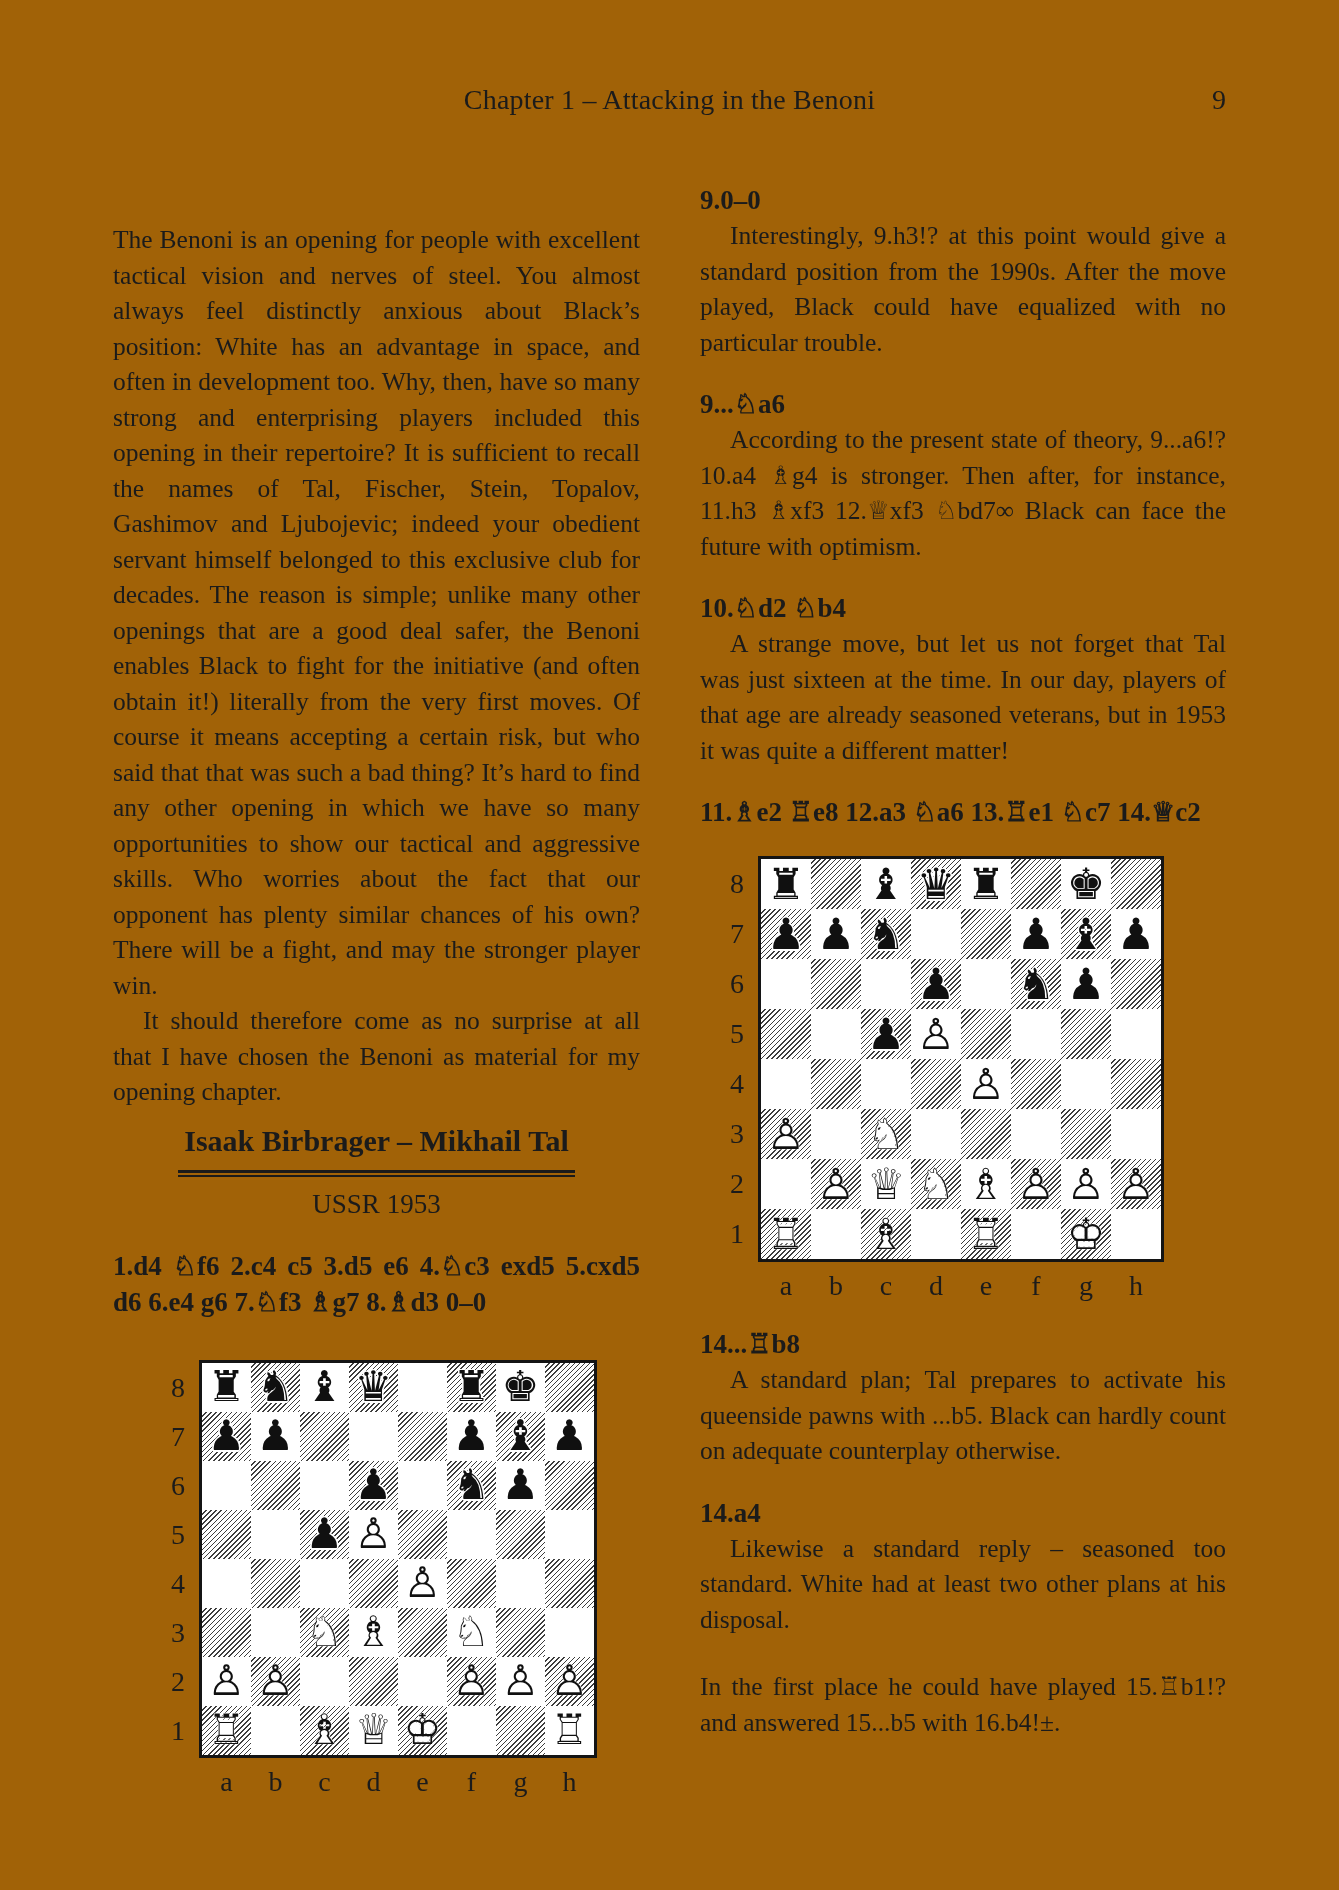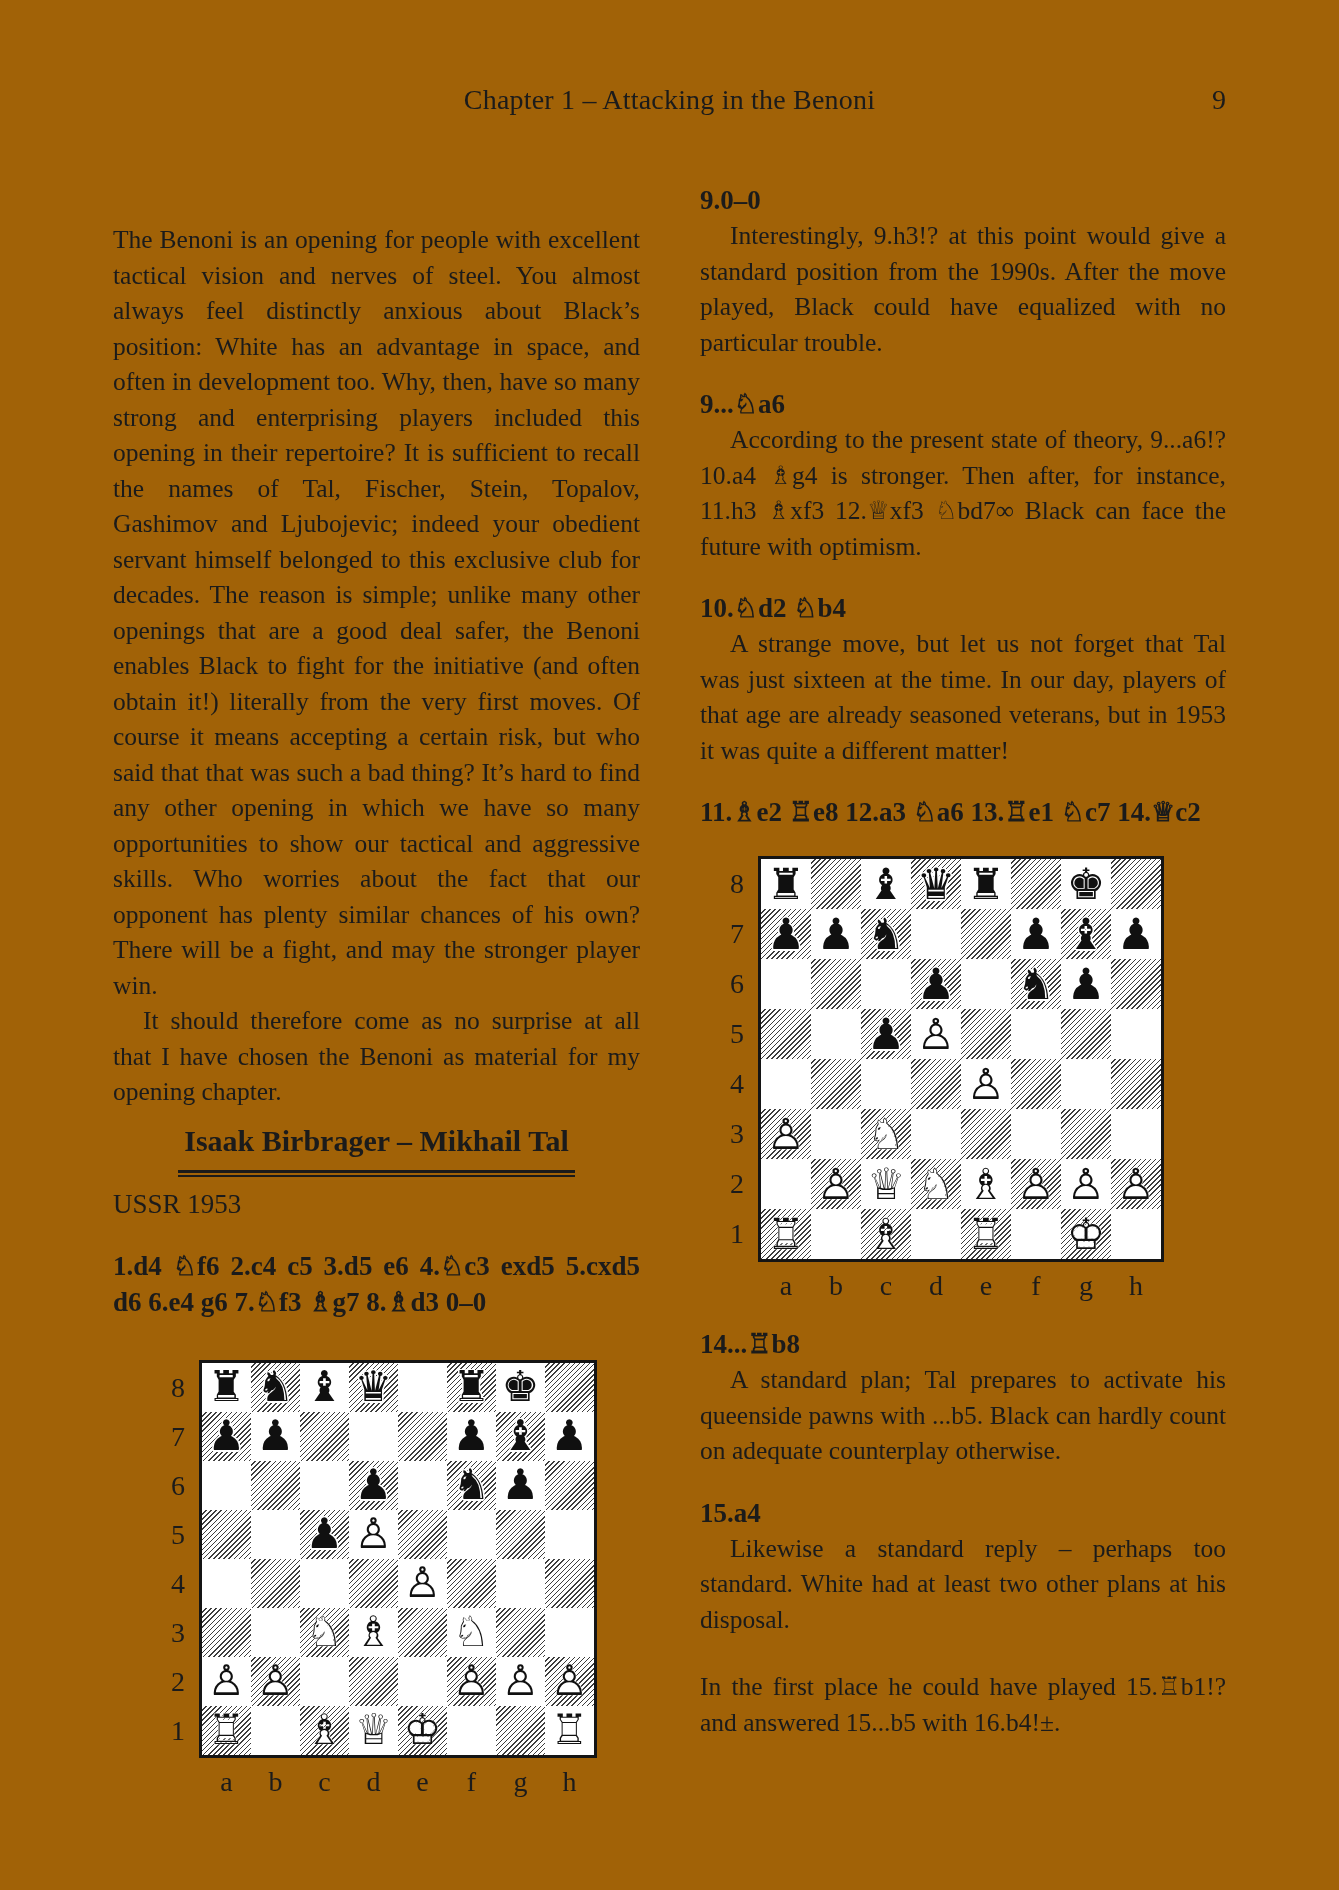--- a/index.html
+++ b/index.html
@@ -19,21 +19,21 @@
   .body-text { margin:0; font-size:25.5px; line-height:35.5px; text-align:justify; }
   .indent { text-indent:30px; }
   .it { }
   .closing { margin-top:32px; }
 
   .players { margin:14px 0 0 0; text-align:center; font-size:30px; font-weight:bold; }
   .double-rule {
     margin:12px auto 0 auto; width:397px; height:7px; box-sizing:border-box;
     border-top:3px solid #1a1a1a; border-bottom:2px solid #1a1a1a;
   }
-  .event { margin-top:12px; text-align:left; font-size:27px; }
+  .event { margin-top:12px; text-align:center; font-size:27px; }
   .moves { margin-top:28px; font-weight:bold; font-size:27px; line-height:36px; text-align:justify; }
 
   .move-heading { margin:26px 0 0 0; font-size:27px; font-weight:bold; line-height:36px; }
   .move-heading.first { margin-top:0; }
 
   
   .diagram { --sq:49px; margin-top:40px; }
   .diagram.sq50 { --sq:50px; margin-top:26px; }
   .diagram.left-board { margin-left:42px; }
   .diagram.right-board { margin-left:14px; }
@@ -552,20 +552,20 @@
               <div class="file-label">f</div>
               <div class="file-label">g</div>
               <div class="file-label">h</div>
             </div>
         </div>
       </div>
 
       <h3 class="move-heading" style="margin-top:24px">14...♖b8</h3>
       <p class="body-text indent">A standard plan; Tal prepares to activate his queenside pawns with ...b5. Black can hardly count on adequate counterplay otherwise.</p>
 
-      <h3 class="move-heading">15.a4</h3>
-      <p class="body-text indent"><span>Likewise a standard reply – perhaps </span><span class="it">too</span><span> standard. White had at least two other plans at his disposal.</span></p>
+      <h3 class="move-heading">14.a4</h3>
+      <p class="body-text indent"><span>Likewise a standard reply – seasoned </span><span class="it">too</span><span> standard. White had at least two other plans at his disposal.</span></p>
 
       <p class="body-text closing">In the first place he could have played 15.♖b1!? and answered 15...b5 with 16.b4!±.</p>
     </div>
 
   </div>
 </div>
 
 </body></html>

